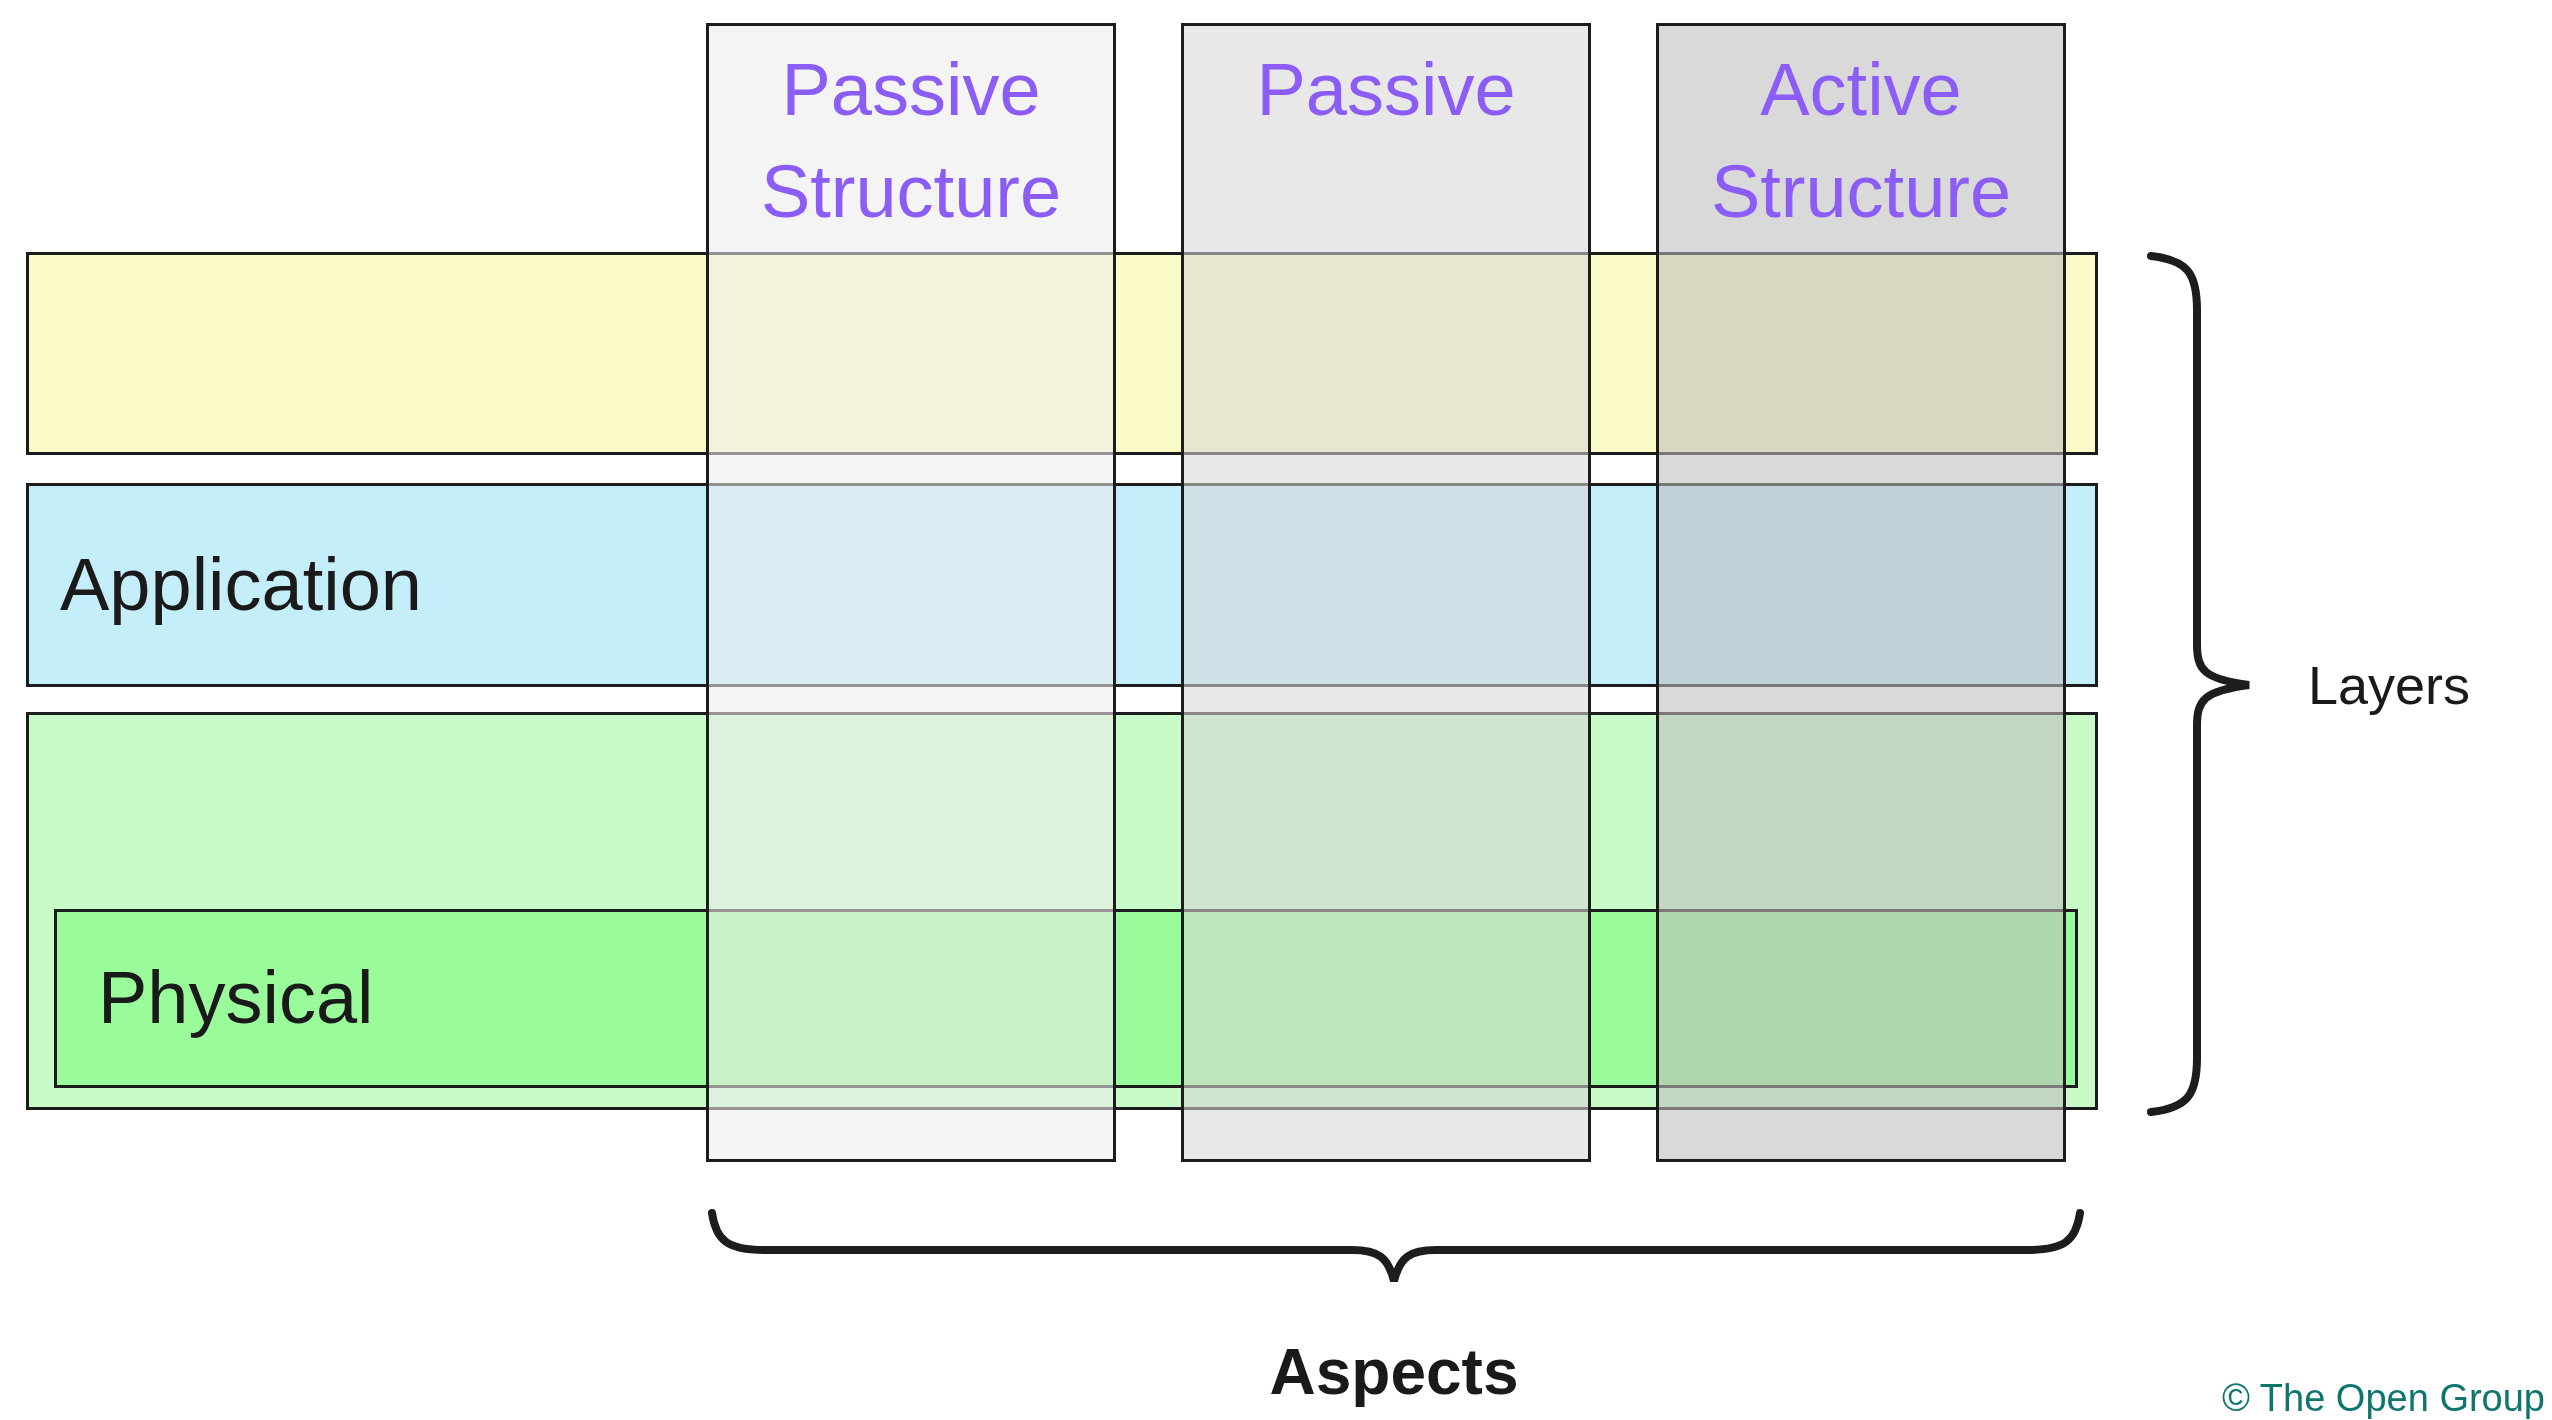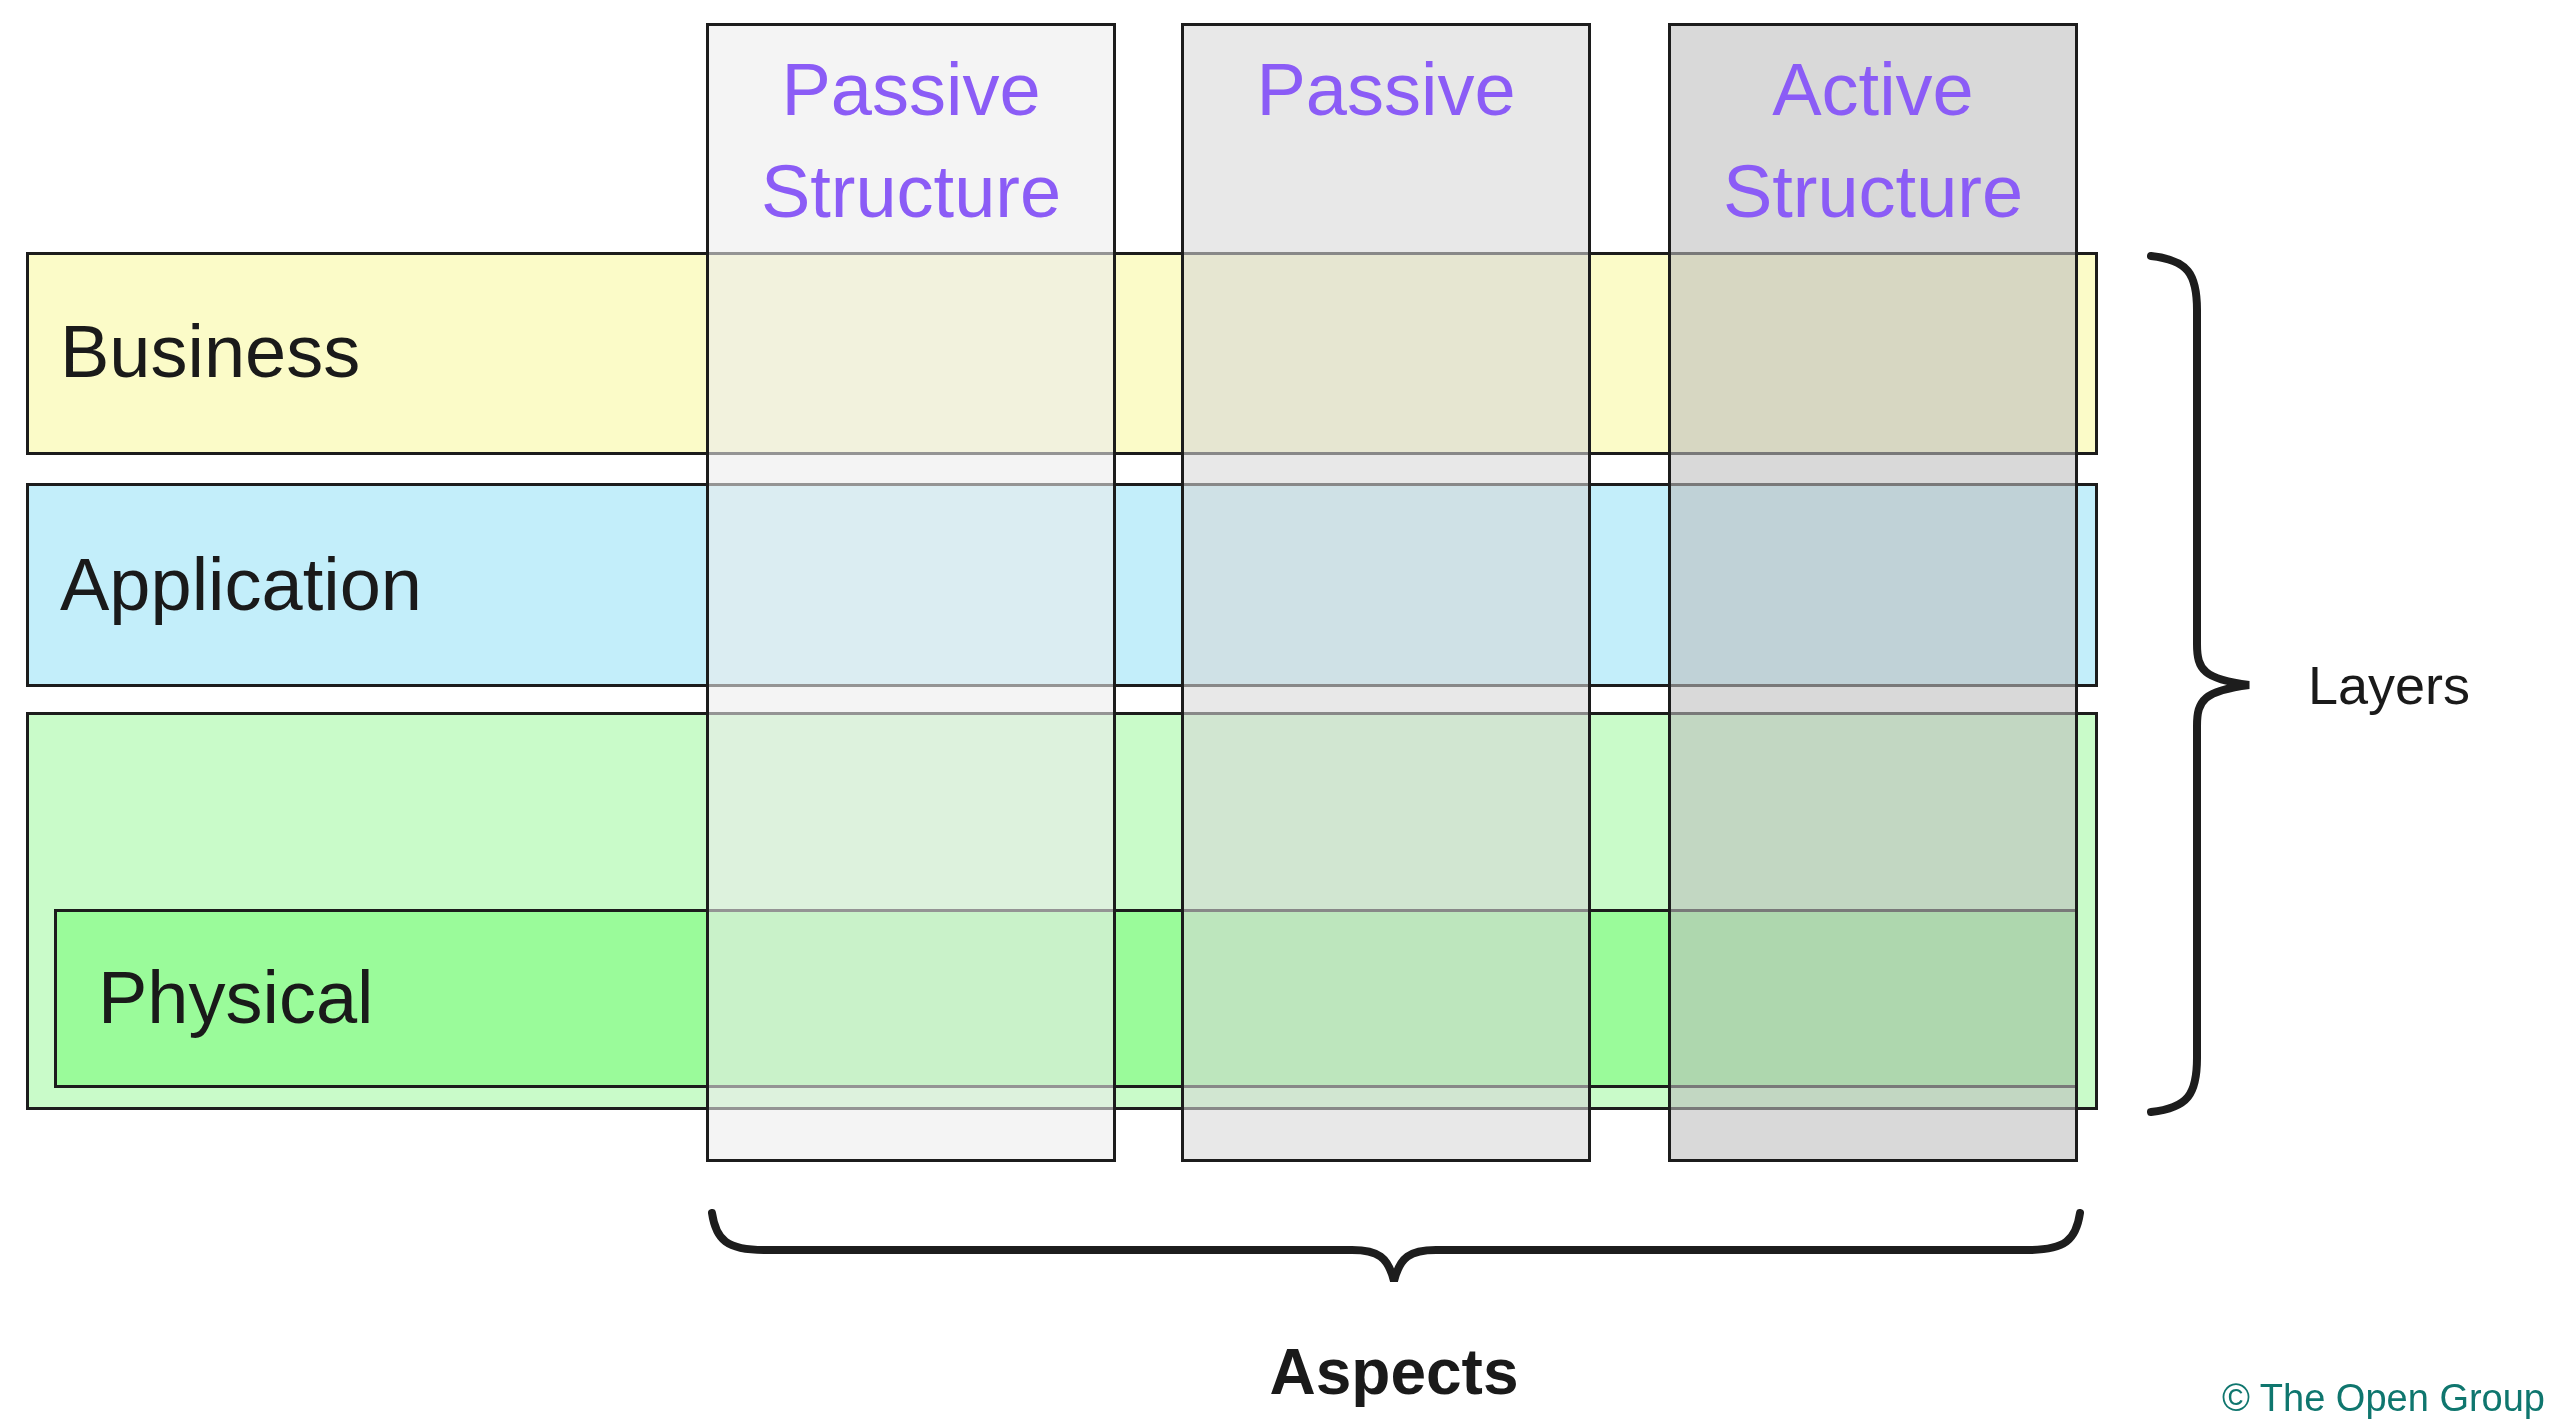--- a/index.html
+++ b/index.html
@@ -113,37 +113,36 @@
 </head>
 <body>
 
 <div class="canvas">
 
   <div class="row row-business" style="background-color: rgb(251, 251, 200);"></div>
   <div class="row row-application" style="background-color: rgb(195, 238, 250);"></div>
   <div class="row row-technology" style="background-color: rgb(201, 251, 201);"></div>
   <div class="box-physical" style="background-color: rgb(154, 251, 154);"></div>
 
-  <div class="row-label lbl-business">Business</div>
   <div class="row-label lbl-application">Application</div>
   <div class="row-label lbl-physical">Physical</div>
 
   <div class="col col-passive" style="background-color: rgba(236, 236, 236, 0.58);">
     <div class="col-title">
       <span>Passive</span>
       <span>Structure</span>
     </div>
   </div>
   <div class="col col-behavior" style="background-color: rgba(216, 216, 216, 0.58);">
     <div class="col-title">
       <span>Passive</span>
       <span></span>
     </div>
   </div>
-  <div class="col col-active" style="background-color: rgba(189, 189, 189, 0.58); margin-left: 12px;">
+  <div class="col col-active" style="background-color: rgba(189, 189, 189, 0.58);">
     <div class="col-title">
       <span>Active</span>
       <span>Structure</span>
     </div>
   </div>
 
   <svg class="brace-svg" viewBox="0 0 2552 1420" xmlns="http://www.w3.org/2000/svg">
     <path d="M 2151 256
              C 2188 260, 2197 274, 2197 310
              L 2197 644

